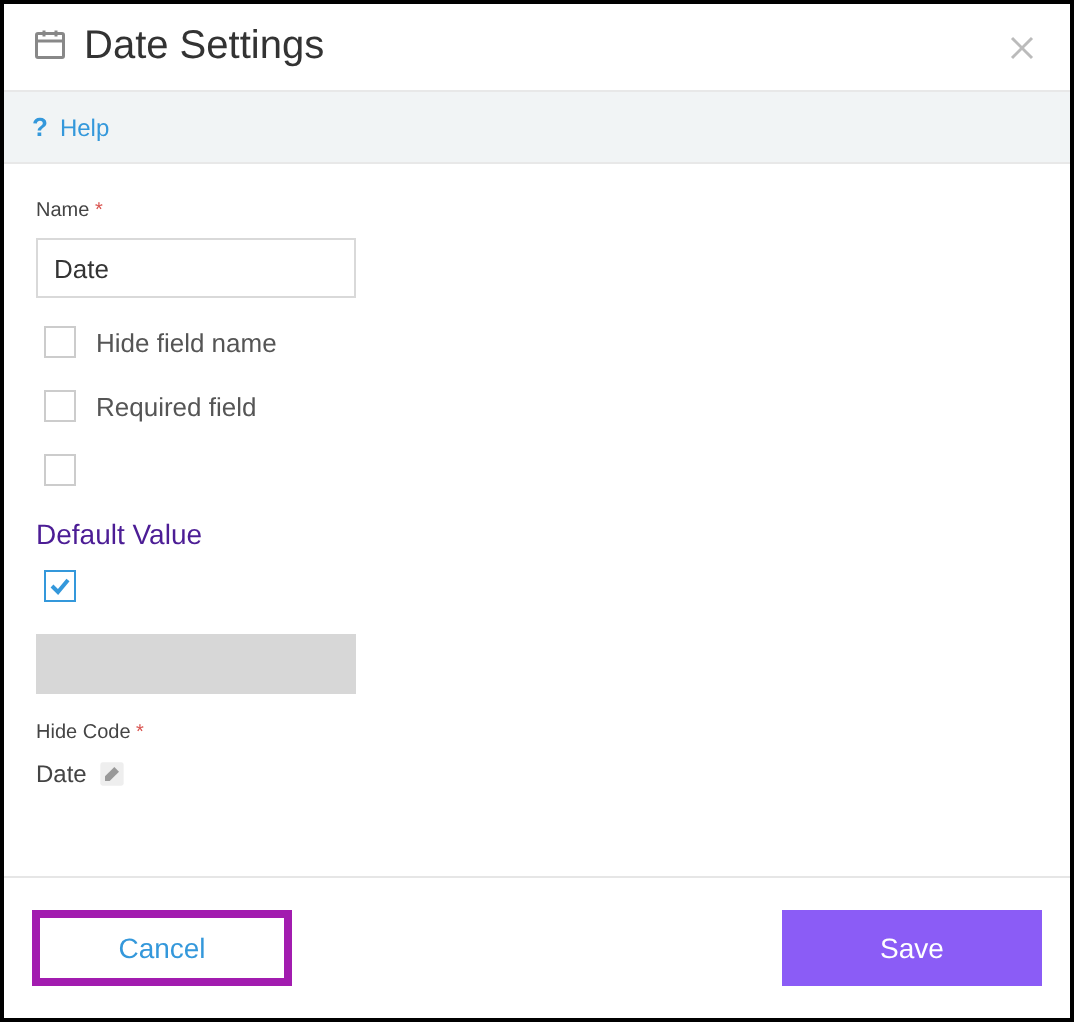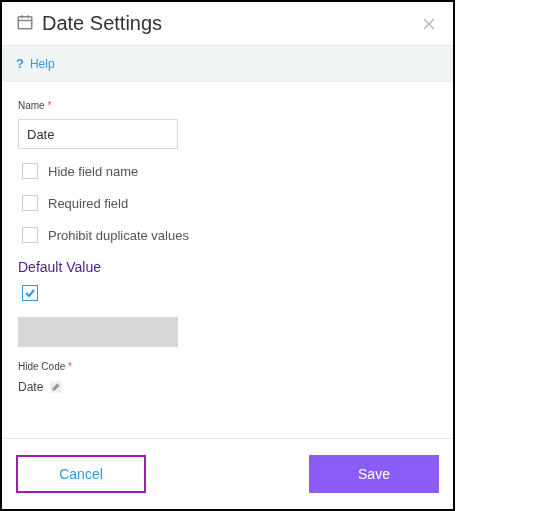--- a/index.html
+++ b/index.html
@@ -1,17 +1,17 @@
 <!DOCTYPE html>
 <html><head>
 <meta charset="utf-8">
 <style>
   * { box-sizing: border-box; margin: 0; padding: 0; }
   body { font-family: Arial, Helvetica, sans-serif; background: #fff; font-size: 13px; color: #333; }
-  .modal { width: 455px; height: 511px; border: 2px solid #000; background: #fff; display: flex; flex-direction: column; }
+  .modal { width: 537px; height: 511px; border: 2px solid #000; background: #fff; display: flex; flex-direction: column; }
   .header { display: flex; align-items: center; padding: 10px 14px 10px 14px; }
   .header .icon { color: #888; margin-right: 8px; }
   .header .title { font-size: 20px; color: #333; font-weight: 400; flex: 1; }
   .close-btn { width: 20px; height: 20px; display: flex; align-items: center; justify-content: center; color: #bbb; font-size: 16px; cursor: pointer; }
   .help-bar { background: #f1f4f5; padding: 10px 14px; display: flex; align-items: center; border-top: 1px solid #e8e8e8; border-bottom: 1px solid #e8e8e8; }
   .help-icon { color: #3498db; font-size: 13px; font-weight: bold; margin-right: 6px; }
   .help-link { color: #3498db; font-size: 12px; cursor: pointer; }
   .content { padding: 18px 16px 10px 16px; flex: 1; overflow: auto; }
   .label { font-size: 10px; color: #444; margin-bottom: 8px; display: block; }
   .req { color: #d9534f; }
@@ -22,21 +22,21 @@
   .checkbox.checked svg { display: block; }
   .checkbox svg { display: none; }
   .check-label { font-size: 13px; color: #555; cursor: pointer; }
   .section-label { font-size: 14px; color: #4c1d95; margin: 6px 0 10px 0; }
   .disabled-input { width: 160px; height: 30px; background: #d7d7d7; border: 1px solid #d7d7d7; margin: 2px 0 14px 0; }
   .field-code-row { display: flex; align-items: center; margin-top: 4px; }
   .field-code-val { font-size: 12px; color: #444; margin-right: 6px; }
   .edit-icon { color: #aaa; cursor: pointer; display: inline-flex; }
   .footer { border-top: 1px solid #e6e6e6; padding: 16px 14px; display: flex; justify-content: space-between; align-items: center; }
   .btn { height: 38px; min-width: 130px; display: inline-flex; align-items: center; justify-content: center; font-size: 14px; cursor: pointer; border: none; }
-  .btn-cancel { background: #fff; border: 2px solid #a21caf; color: #3498db; }
+  .btn-cancel { background: #fff; border: 4px solid #a21caf; color: #3498db; }
   .btn-save { background: #8b5cf6; color: #fff; }
 </style>
 </head>
 <body>
 
 <div class="modal">
 
   <div class="header">
     <span class="icon">
       <svg width="18" height="18" viewBox="0 0 24 24" fill="none" stroke="#888" stroke-width="2">
@@ -79,21 +79,20 @@
       <span class="checkbox">
         
       </span>
       <span class="check-label">Required field</span>
     </div>
 
     <div class="check-row">
       <span class="checkbox">
         
       </span>
-      <span class="check-label">Prohibit duplicate values</span>
     </div>
 
     <div class="section-label">Default Value</div>
 
     <div class="check-row">
       <span class="checkbox checked">
         <svg width="12" height="12" viewBox="0 0 12 12">
             <polyline points="2,6 5,9 10,3" fill="none" stroke="#3498db" stroke-width="2"></polyline>
           </svg>
       </span>

